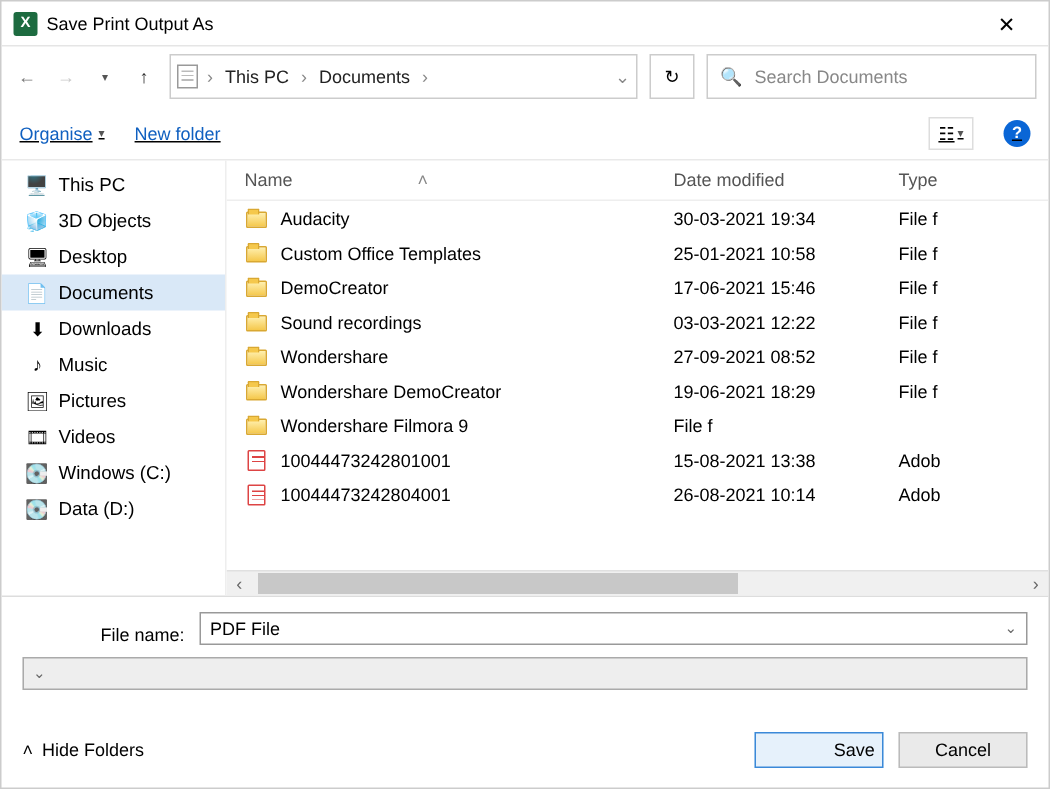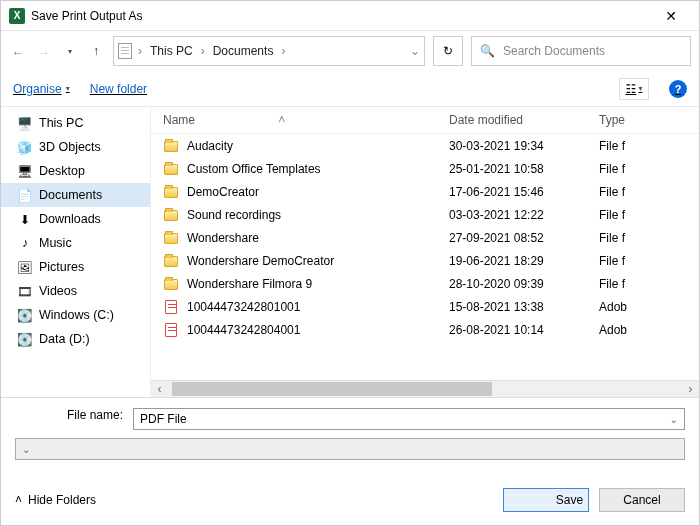--- a/index.html
+++ b/index.html
@@ -130,21 +130,21 @@
     align-items:center;
   }
   .hscroll .harrow{ width:17px; height:17px; display:flex;align-items:center;justify-content:center;color:#666;}
   .hscroll .thumb{ height:14px; background:#c8c8c8; width:320px; margin-left:4px;}
   .formarea {
     border-top: 1px solid #ddd;
     padding: 10px 14px 6px;
   }
   .formrow {
     display: flex;
-    align-items: flex-start;
+    align-items: flex-end;
     margin-bottom: 8px;
   }
   .formlabel { width: 118px; text-align: right; padding-right: 10px; }
   .formfield {
     flex: 1;
     border: 1px solid #999;
     height: 22px;
     display: flex;
     align-items: center;
     padding: 0 6px;
@@ -335,21 +335,20 @@
           <div class="col-date">19-06-2021 18:29</div>
           <div class="col-type">File f</div>
         </div>
         <div class="filerow">
           <div class="col-name" style="display:flex;align-items:center;">
             <span class="ficon">
               <div class="folder"></div>
             </span>
             <span>Wondershare Filmora 9</span>
           </div>
-          <div class="col-date">28-10-2020 09:39</div>
           <div class="col-type">File f</div>
         </div>
         <div class="filerow">
           <div class="col-name" style="display:flex;align-items:center;">
             <span class="ficon">
               <div class="pdf"></div>
             </span>
             <span>10044473242801001</span>
           </div>
           <div class="col-date">15-08-2021 13:38</div>

